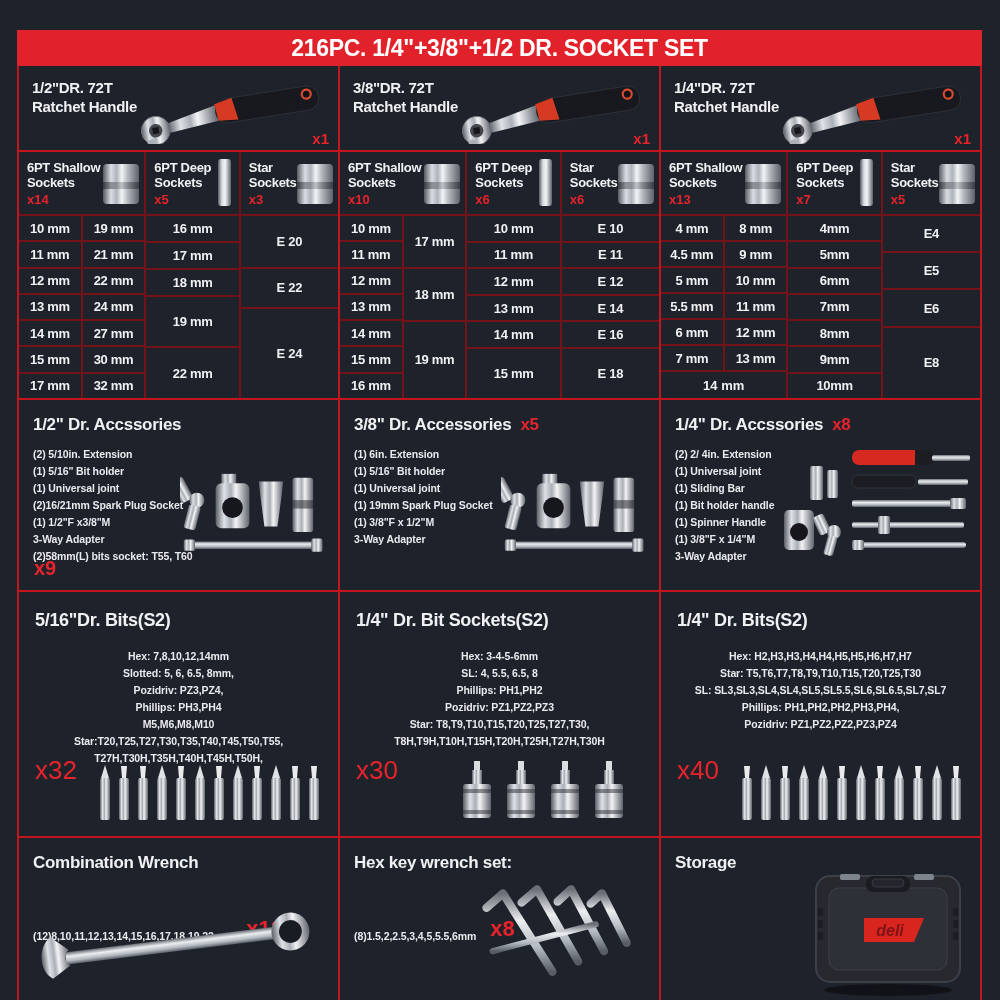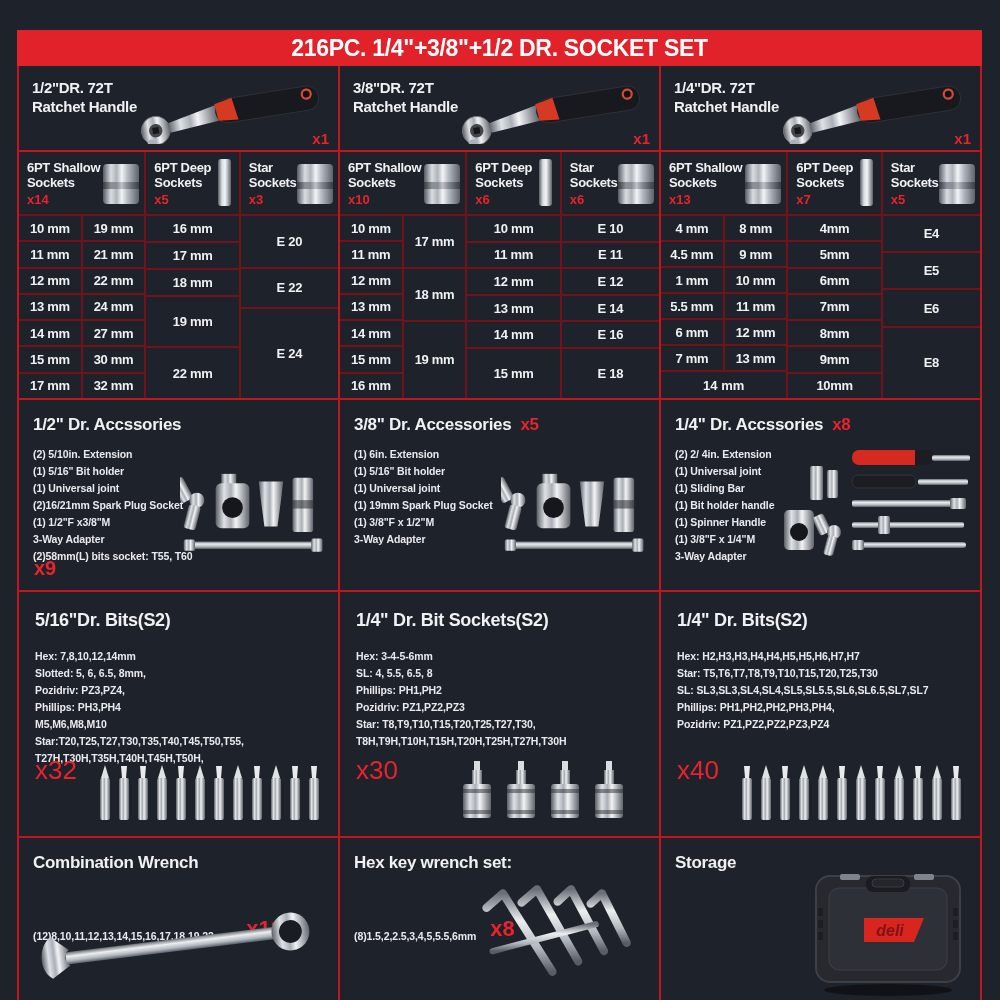--- a/index.html
+++ b/index.html
@@ -68,21 +68,21 @@
   .inline-cnt{color:var(--accent);margin-left:9px;}
   .acc-pad{padding:15px 14px 0 14px;}
   .items{margin-top:11px;}
   .items div{font-size:10.5px;font-weight:bold;color:#e9eaee;line-height:17px;letter-spacing:-0.1px;}
   .big-count{position:absolute;left:15px;bottom:10px;font-size:20px;font-weight:bold;color:var(--accent);}
   .acc-img{position:absolute;right:8px;top:62px;}
   .acc-img-q{position:absolute;right:8px;top:48px;}
   .bits-pad{padding:18px 16px 0 16px;}
   .bits-pad .sec-title{font-size:18px;}
   .bits-lines{margin-top:17px;}
-  .bits-lines div{font-size:10.5px;font-weight:bold;color:#e9eaee;line-height:17px;letter-spacing:-0.1px;}
+  .bits-lines div{font-size:10.5px;font-weight:bold;color:#e9eaee;line-height:17px;letter-spacing:-0.1px;text-align:center;}
   .bits-count{position:absolute;left:16px;bottom:50px;font-size:26px;font-weight:normal;color:var(--accent);}
   .bits-img{position:absolute;right:12px;bottom:14px;}
   .b-pad{padding:15px 14px 0 14px;}
   .b-specrow{margin-top:7px;display:flex;align-items:flex-end;}
   .b-spec{font-size:10.5px;font-weight:bold;color:#e9eaee;letter-spacing:-0.1px;}
   .b-count{font-size:22px;font-weight:bold;color:var(--accent);margin-left:14px;margin-top:36px;}
   .wrench-img{position:absolute;left:18px;top:72px;}
   .hexkeys-img{position:absolute;right:22px;bottom:10px;}
   .case-img{position:absolute;right:12px;bottom:2px;}
 </style>
@@ -365,21 +365,21 @@
             <div class="cnt">x5</div>
             <div class="icon-socket"></div>
           </div>
         </div>
         <div class="tbody">
           <div class="tg tg-shallow quarter">
             <div class="pairs">
               <div class="subcol">
                 <div class="tc">4 mm</div>
                 <div class="tc">4.5 mm</div>
-                <div class="tc">1 mm</div>
+                <div class="tc">5 mm</div>
                 <div class="tc">5.5 mm</div>
                 <div class="tc">6 mm</div>
                 <div class="tc">7 mm</div>
               </div>
               <div class="subcol">
                 <div class="tc">8 mm</div>
                 <div class="tc">9 mm</div>
                 <div class="tc">10 mm</div>
                 <div class="tc">11 mm</div>
                 <div class="tc">12 mm</div>

